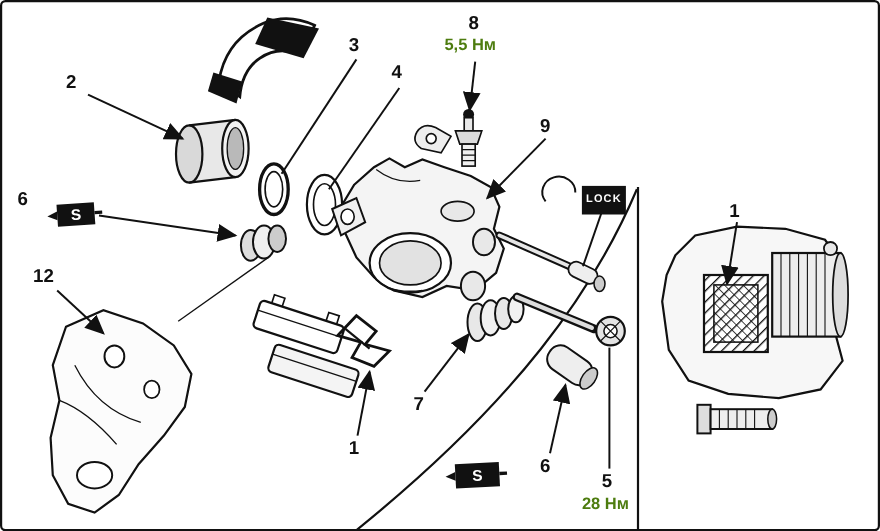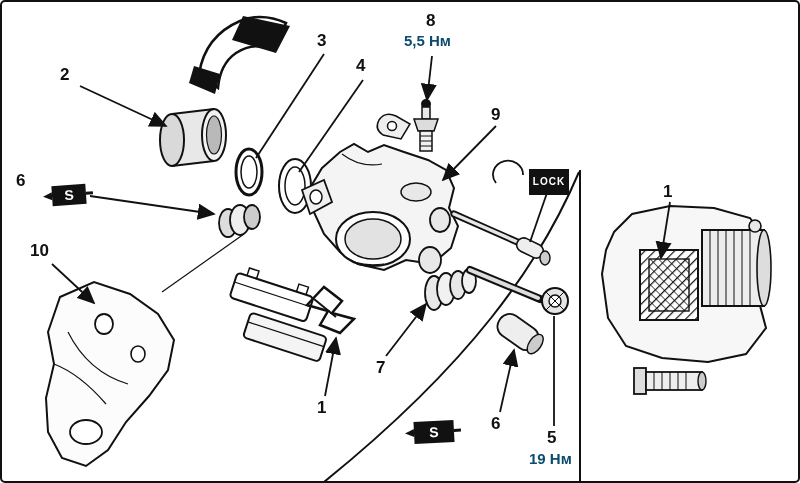--- a/index.html
+++ b/index.html
@@ -7,21 +7,21 @@
     position:relative;width:800px;height:483px;background:#fff;
     border:2px solid #111;border-radius:5px;box-sizing:border-box;overflow:hidden;
     font-family:"Liberation Sans",sans-serif;
   }
   .stage svg{position:absolute;left:0;top:0;}
   .callout{
     position:absolute;font-weight:700;font-size:17px;color:#111;line-height:1;
     font-family:"Liberation Sans",sans-serif;
   }
   .torque{
-    position:absolute;font-weight:700;font-size:15px;color:#0c4a6e;line-height:1;
+    position:absolute;font-weight:700;font-size:15px;color:#4d7c0f;line-height:1;
     font-family:"Liberation Sans",sans-serif;
   }
   .tag{
     position:absolute;background:#111;color:#fff;display:flex;
     align-items:center;justify-content:center;line-height:1;
   }
   .tag-lock{width:40px;height:26px;font-size:10px;font-weight:700;letter-spacing:1px;}
   .tag-s{font-weight:700;font-size:14px;}
   .tag-s::before{
     content:"";position:absolute;left:-9px;top:50%;margin-top:-4px;
@@ -224,28 +224,28 @@
       <path d="M668,200 L659,256" marker-end="url(#arr)"></path>
     </g>
   </svg>
 
   <div class="callout" style="left:58px;top:64px;">2</div>
   <div class="callout" style="left:315px;top:30px;">3</div>
   <div class="callout" style="left:354px;top:55px;">4</div>
   <div class="callout" style="left:424px;top:10px;">8</div>
   <div class="callout" style="left:489px;top:104px;">9</div>
   <div class="callout" style="left:14px;top:170px;">6</div>
-  <div class="callout" style="left:28px;top:240px;">10</div>
+  <div class="callout" style="left:28px;top:240px;">12</div>
   <div class="callout" style="left:315px;top:397px;">1</div>
   <div class="callout" style="left:374px;top:357px;">7</div>
   <div class="callout" style="left:489px;top:413px;">6</div>
   <div class="callout" style="left:545px;top:427px;">5</div>
   <div class="callout" style="left:661px;top:181px;">1</div>
 
   <div class="torque" style="left:402px;top:31px;">5,5 Нм</div>
-  <div class="torque" style="left:527px;top:449px;">19 Нм</div>
+  <div class="torque" style="left:527px;top:449px;">28 Нм</div>
 
   <div class="tag tag-lock" style="left:527px;top:167px;">LOCK</div>
 
   <div class="tag tag-s s-left">S</div>
   <div class="tag tag-s s-bottom">S</div>
 
 </div>
 
 </body></html>

